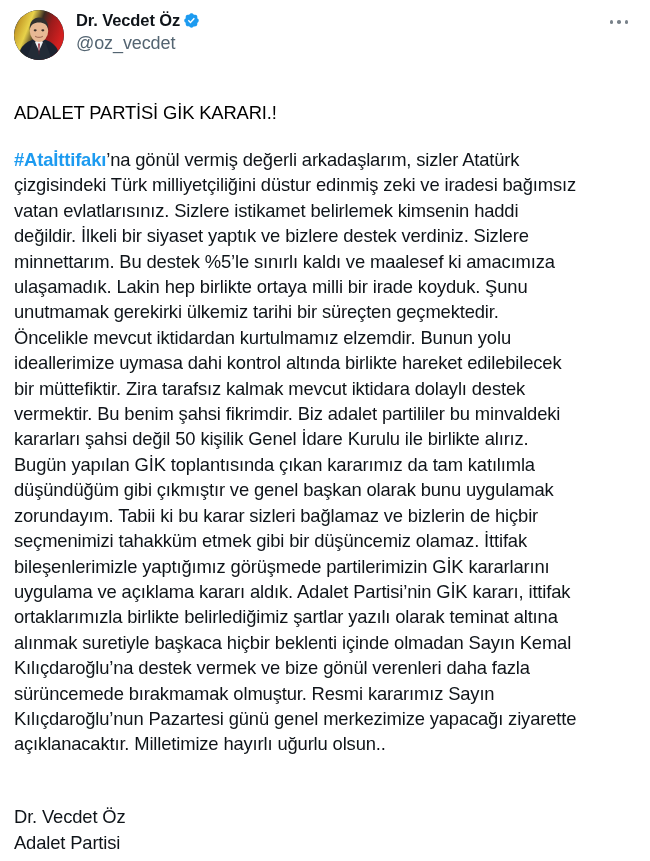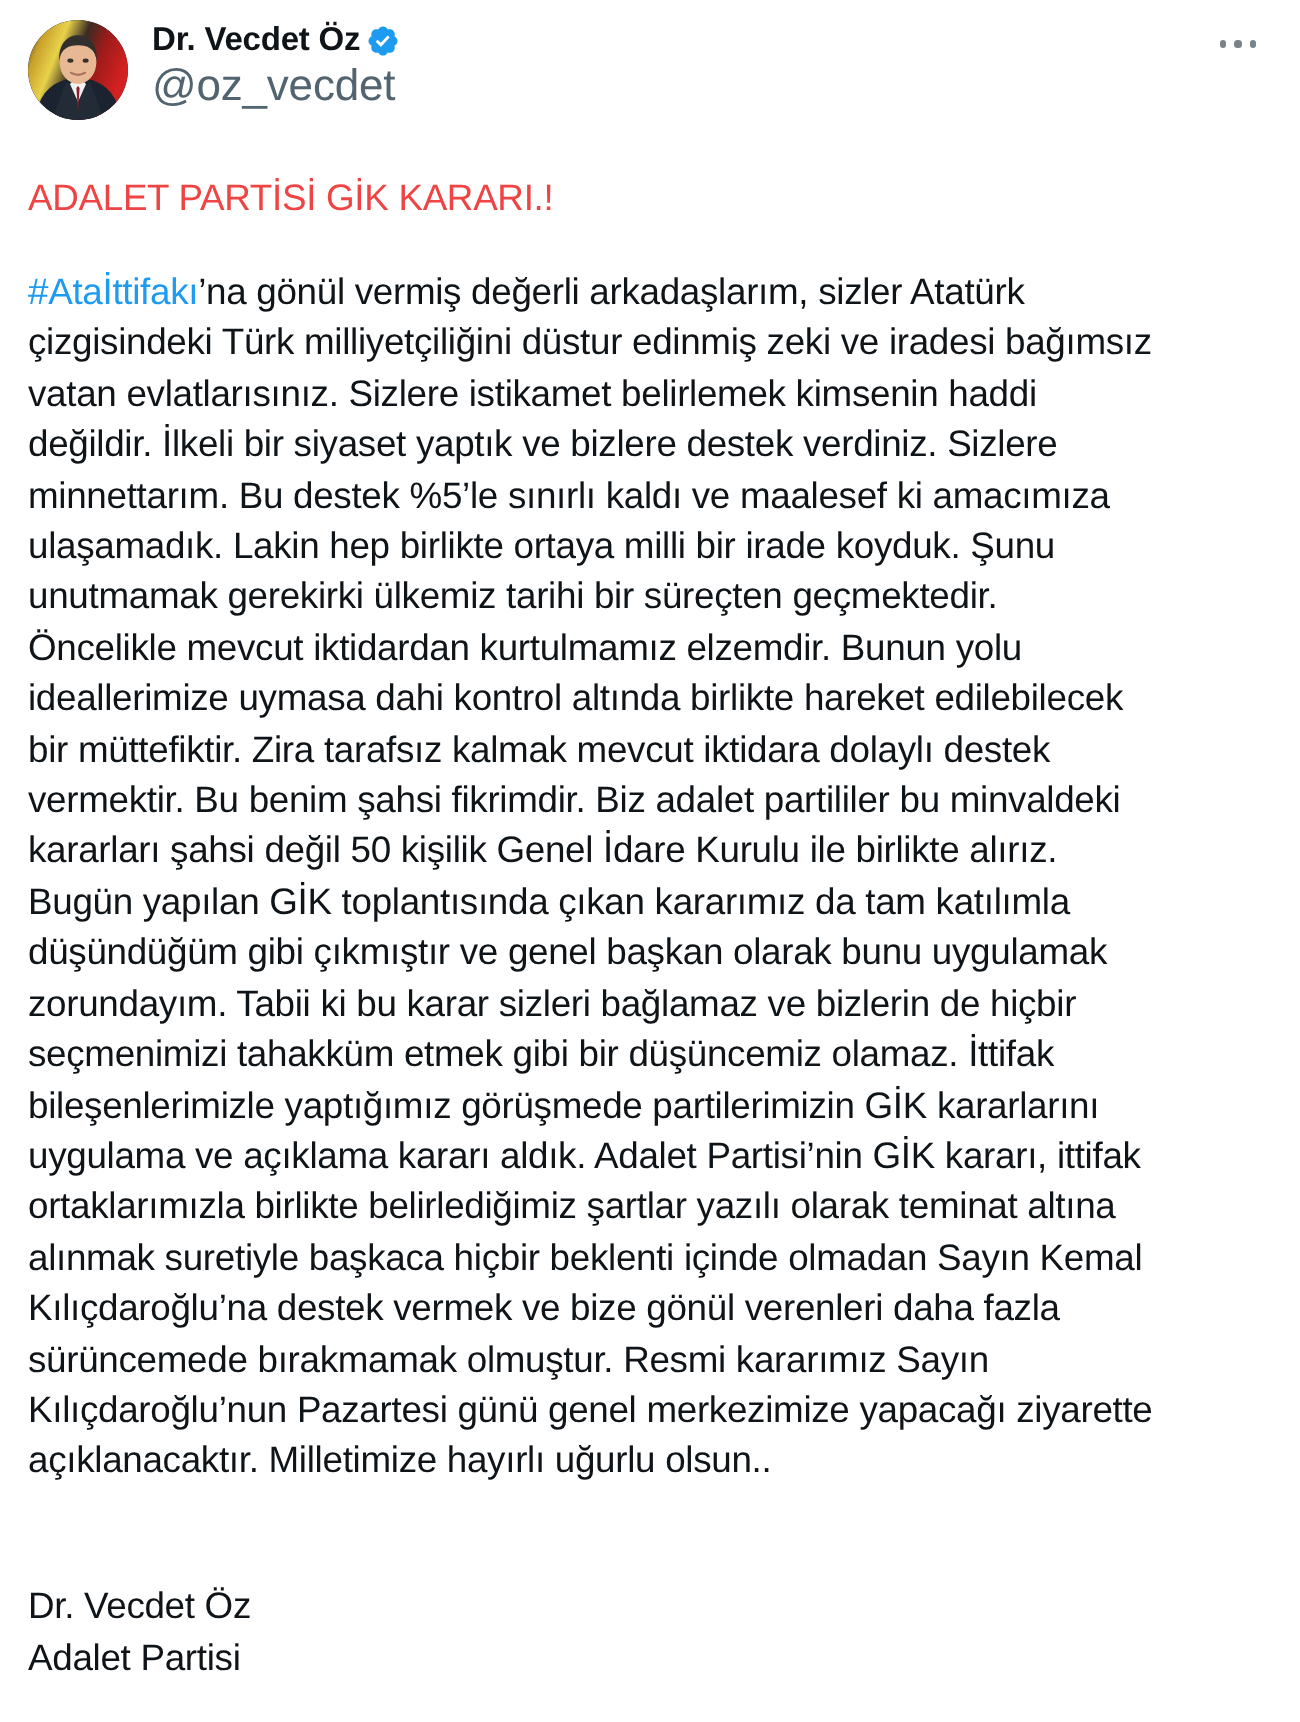--- a/index.html
+++ b/index.html
@@ -71,21 +71,21 @@
 
   .verified-badge {
     display: inline-flex;
     margin-left: 3px;
     width: 17px;
     height: 17px;
     align-items: center;
   }
 
   .handle {
-    font-size: 22px;
+    font-size: 18px;
     color: #536471;
     line-height: 22px;
     margin-top: 2px;
     letter-spacing: -0.1px;
   }
 
   .more-button {
     flex: 0 0 auto;
     width: 34px;
     height: 20px;
@@ -111,46 +111,47 @@
   
   .tweet-body {
     font-size: 18.4px;
     line-height: 25.4px;
     color: #0f1419;
     letter-spacing: -0.15px;
     word-wrap: break-word;
   }
 
   .headline {
-    margin-top: 18px;
+    margin-top: 32px;
     margin-bottom: 0;
     font-size: 18.4px;
     line-height: 25px;
     font-weight: normal;
-    color: #ef4444;
+    color: #000000;
   }
 
   .para {
     margin: 0;
     padding-top: 22px;
     max-width: 563px;
   }
 
   .sign-block {
     margin: 0;
     padding-top: 22px;
   }
   .sign-block .lines {
     margin-top: 25.4px;
   }
 
   a.link,
   .link {
     color: #1d9bf0;
     text-decoration: none;
+    font-weight: bold;
   }
 </style>
 </head>
 <body>
 
 <div class="tweet">
 
   <div class="tweet-header">
 
     <div class="avatar-wrap">

